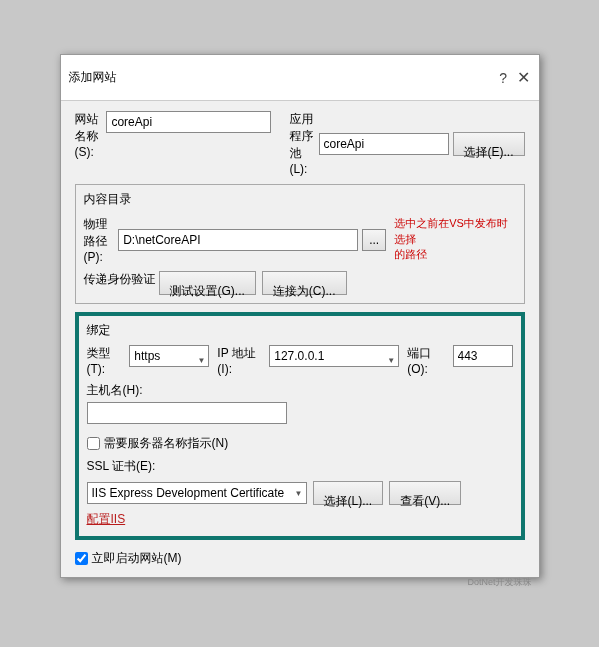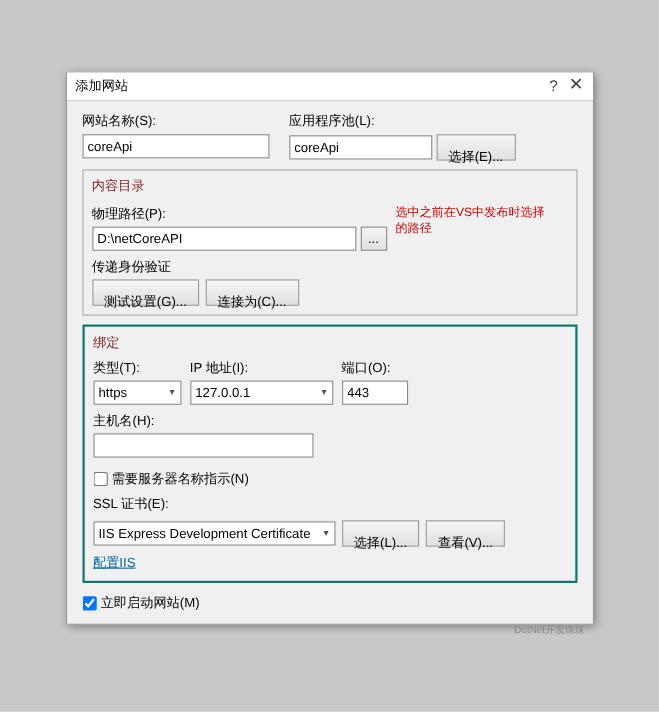--- a/index.html
+++ b/index.html
@@ -17,21 +17,21 @@
       background: #f0f0f0;
       border: 1px solid #999;
       box-shadow: 2px 2px 8px rgba(0,0,0,0.4);
       width: 480px;
       display: flex;
       flex-direction: column;
     }
     .title-bar {
       background: #fff;
       border-bottom: 1px solid #ccc;
-      padding: 4px 8px;
+      padding: 14px 8px;
       display: flex;
       align-items: center;
       justify-content: space-between;
       user-select: none;
     }
     .title-bar-title {
       font-size: 12px;
       color: #000;
     }
     .title-bar-controls {
@@ -56,21 +56,21 @@
       flex-direction: column;
       gap: 8px;
     }
     .row {
       display: flex;
       gap: 8px;
       align-items: flex-start;
     }
     .field-group {
       display: flex;
-      flex-direction: column;
+      flex-direction: row;
       gap: 3px;
     }
     .label {
       font-size: 12px;
       color: #000;
     }
     .input-text {
       border: 1px solid #888;
       background: #fff;
       padding: 2px 4px;
@@ -81,21 +81,21 @@
     .section-box {
       border: 1px solid #aaa;
       padding: 6px 8px 8px 8px;
       background: #f0f0f0;
       display: flex;
       flex-direction: column;
       gap: 6px;
     }
     .section-legend {
       font-size: 12px;
-      color: #7f1d1d;
+      color: #000000;
       margin-bottom: 2px;
     }
     .btn {
       border: 1px solid #999;
       background: linear-gradient(to bottom, #f5f5f5, #e0e0e0);
       padding: 11px 10px;
       font-size: 12px;
       font-family: inherit;
       cursor: pointer;
       white-space: nowrap;
@@ -128,21 +128,21 @@
       content: "▼";
       font-size: 8px;
       position: absolute;
       right: 4px;
       top: 50%;
       transform: translateY(-50%);
       pointer-events: none;
       color: #555;
     }
     .binding-section {
-      border: 2px solid #0f766e;
+      border: 4px solid #0f766e;
       padding: 6px 8px 8px 8px;
       background: #f0f0f0;
     }
     .binding-title {
       margin-bottom: 6px;
     }
     .binding-row {
       display: flex;
       gap: 8px;
       align-items: flex-end;
@@ -307,21 +307,21 @@
           <label class="label">SSL 证书(E):</label>
           <div class="ssl-row">
             <div class="select-wrapper">
               <select class="select-box" style="width:220px;">
                 <option>IIS Express Development Certificate</option>
               </select>
             </div>
             <button class="btn">选择(L)...</button>
             <button class="btn">查看(V)...</button>
           </div>
-          <div class="blue-link" style="cursor:pointer; text-decoration:underline; text-align:left;color:#0369a1;">配置IIS</div>
+          <div class="blue-link" style="cursor:pointer; text-decoration:underline; text-align:left;color:#b91c1c;">配置IIS</div>
         </div>
       </div>
 
       <div class="checkbox-row">
         <input type="checkbox" id="startSite" checked="" style="">
         <label class="label" for="startSite">立即启动网站(M)</label>
       </div>
 
     </div>
 

